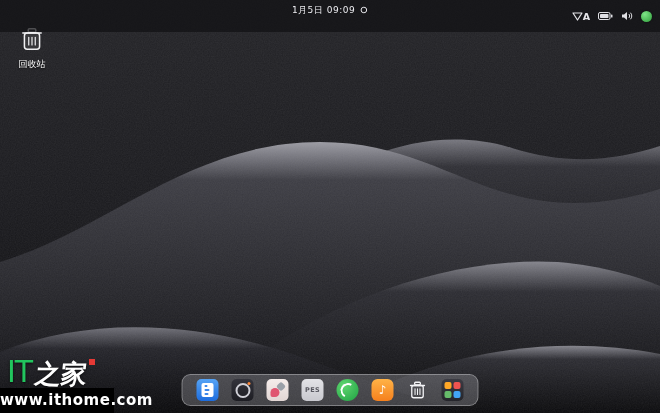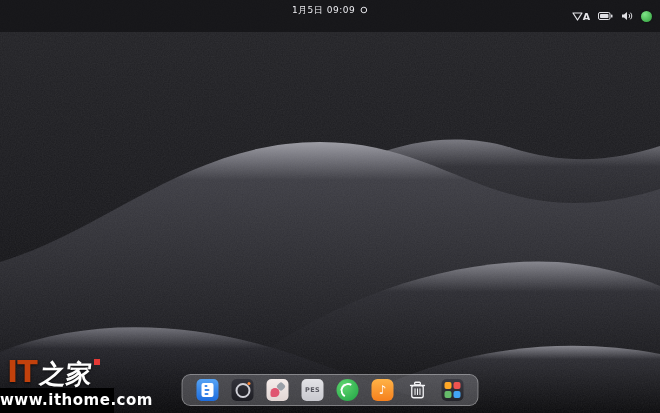--- a/index.html
+++ b/index.html
@@ -107,21 +107,21 @@
   .launcher span { width:7px; height:7px; border-radius:2px; }
   .gc1 { background:#ffa726; } .gc2 { background:#ef5350; }
   .gc3 { background:#66bb6a; } .gc4 { background:#42a5f5; }
 
   .trash-slot { width:22px; height:22px; display:flex; align-items:center; justify-content:center; border-radius:5px; }
 
   
   .watermark { position:absolute; left:0; bottom:0; z-index:5; }
   .wm-logo { display:flex; align-items:flex-end; margin:0 0 1px 7px; }
   .wm-it {
-    color:#c2410c; font-size:30px; font-weight:700; letter-spacing:-1px; line-height:1;
+    color:#22c55e; font-size:30px; font-weight:400; letter-spacing:-1px; line-height:1;
     text-shadow:0 1px 3px rgba(0,0,0,.7);
   }
   .wm-cn {
     display:inline-block; color:#fff; font-size:26px; font-weight:bold; line-height:1;
     transform:skewX(-6deg); margin-left:3px; text-shadow:0 1px 3px rgba(0,0,0,.7);
   }
   .wm-seal { width:6px; height:6px; background:#e53935; margin:2px 0 0 2px; align-self:flex-start; }
   .wm-url {
     background:#000; color:#fff; width:114px; padding:3px 0 4px 0;
     font-size:15px; font-weight:bold; letter-spacing:.5px; text-align:center;
@@ -202,20 +202,33 @@
         <svg width="12" height="10" viewBox="0 0 12 10">
           <path d="M1,3.5 L3,3.5 L6,1 L6,9 L3,6.5 L1,6.5 Z" fill="#e0e0e4"></path>
           <path d="M7.8,3 C8.9,4 8.9,6 7.8,7" stroke="#e0e0e4" fill="none" stroke-width="1"></path>
           <path d="M9.4,1.7 C11.2,3.2 11.2,6.8 9.4,8.3" stroke="#e0e0e4" fill="none" stroke-width="1"></path>
         </svg>
       </span>
       <span class="status-dot"></span>
     </div>
   </header>
 
+  <div class="desktop-icon">
+    <span>
+      <svg width="24" height="26" viewBox="0 0 22 24">
+        <rect x="4" y="6.5" width="14" height="15" rx="2.5" fill="rgba(255,255,255,0.07)" stroke="#f0f0f2" stroke-width="1.4"></rect>
+        <line x1="2.5" y1="6.5" x2="19.5" y2="6.5" stroke="#f0f0f2" stroke-width="1.4" stroke-linecap="round"></line>
+        <rect x="7.5" y="2.5" width="7" height="3.2" rx="1.2" fill="none" stroke="#f0f0f2" stroke-width="1.4"></rect>
+        <line x1="8" y1="10.5" x2="8" y2="17.5" stroke="#f0f0f2" stroke-width="1.1" stroke-linecap="round"></line>
+        <line x1="11" y1="10.5" x2="11" y2="17.5" stroke="#f0f0f2" stroke-width="1.1" stroke-linecap="round"></line>
+        <line x1="14" y1="10.5" x2="14" y2="17.5" stroke="#f0f0f2" stroke-width="1.1" stroke-linecap="round"></line>
+      </svg>
+    </span>
+    <span class="di-label">回收站</span>
+  </div>
 
   <div class="dock">
     <div class="dock-item">
       <div class="icon22 fm">
         <div class="fm-panel">
             <span></span>
             <span></span>
             <span></span>
           </div>
       </div>

